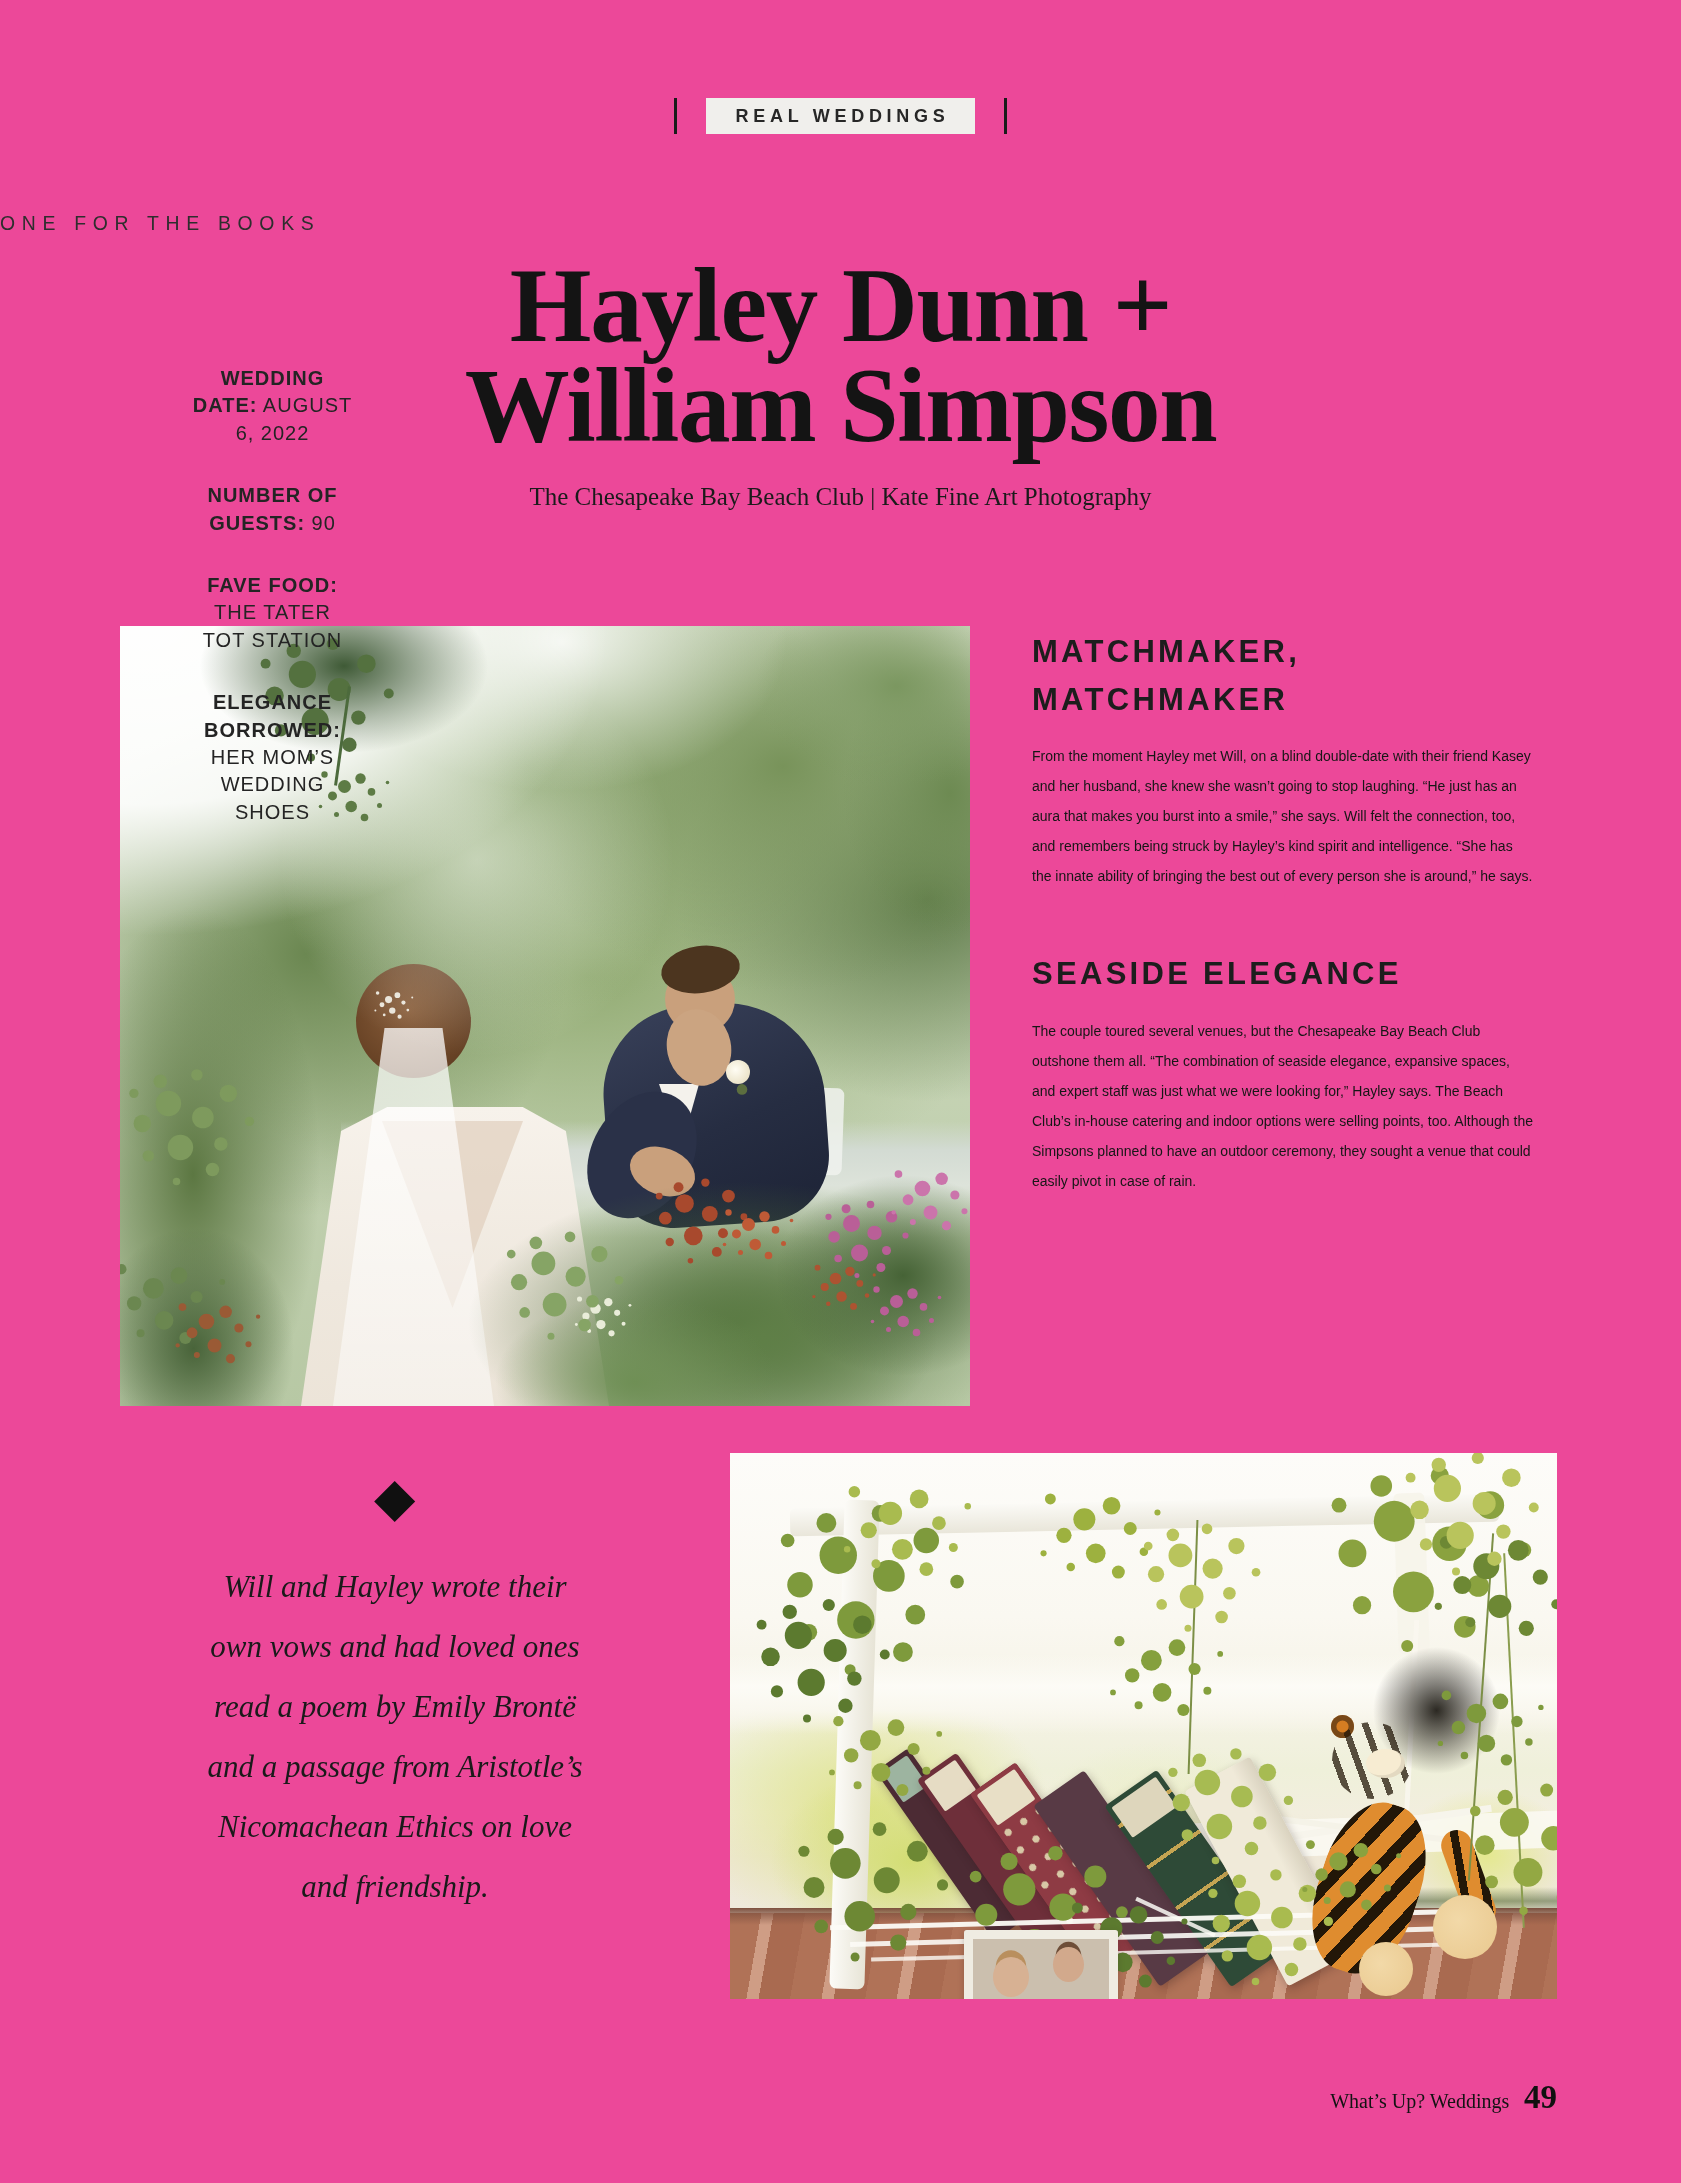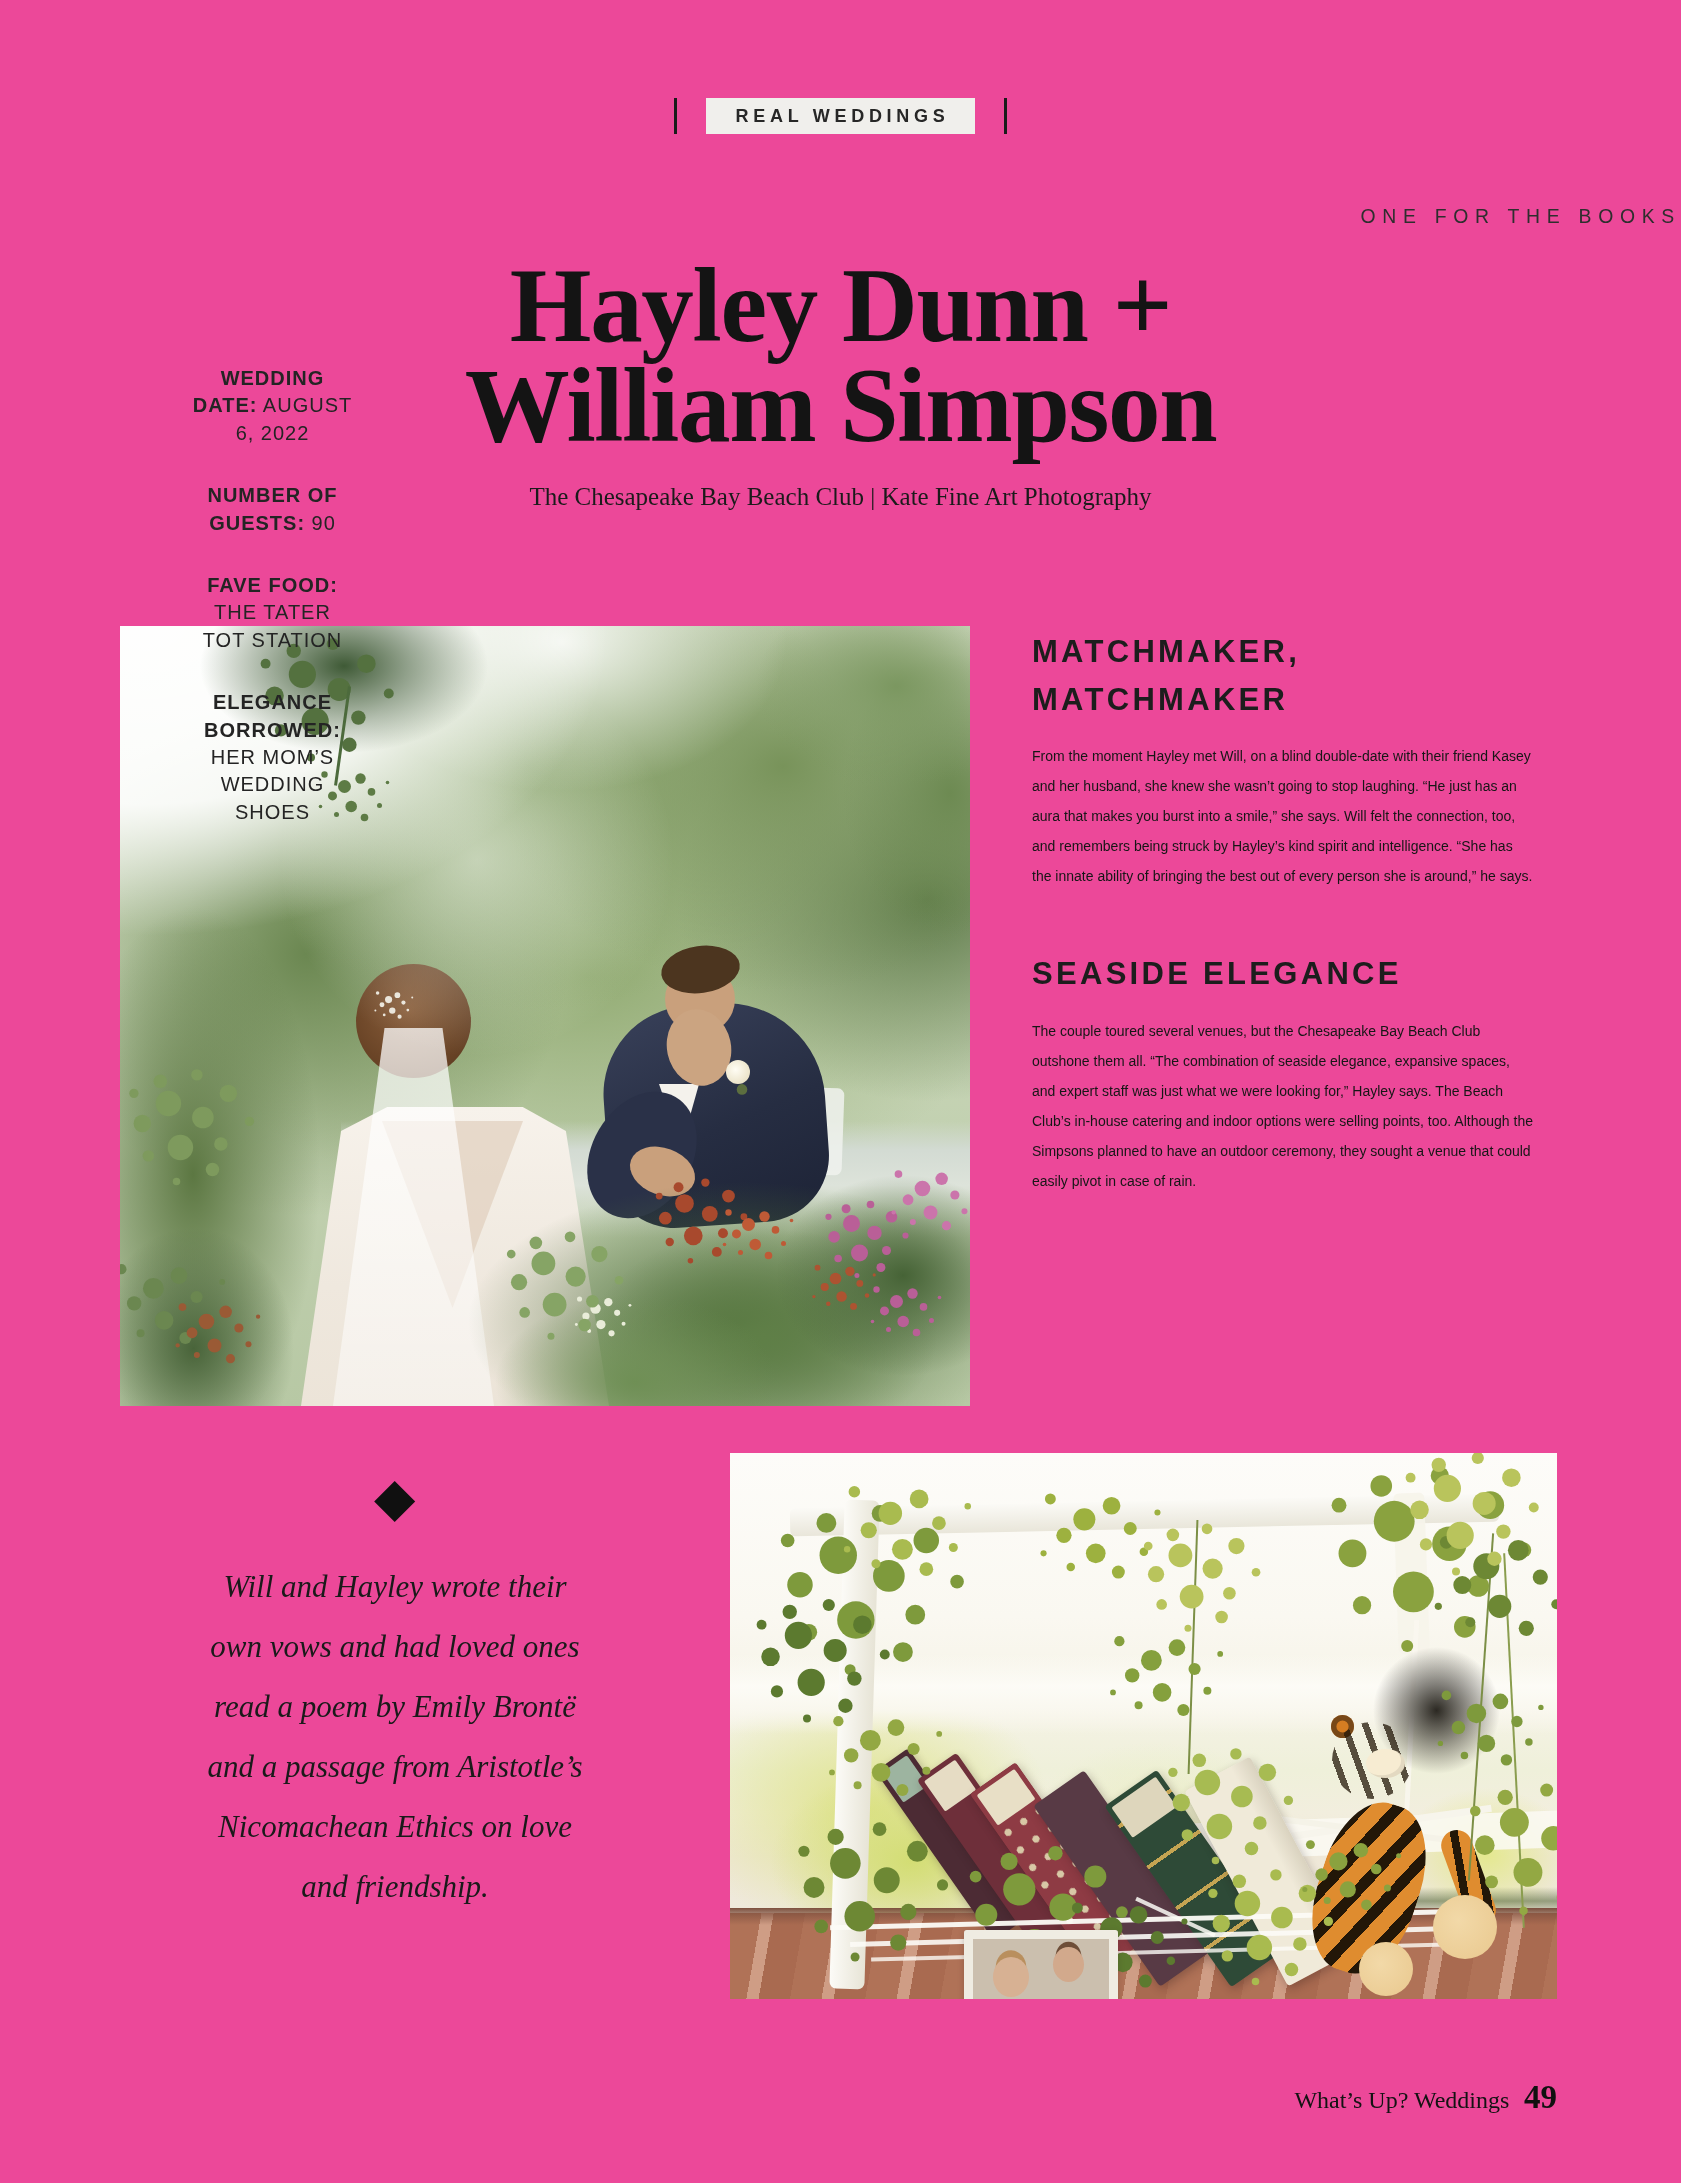--- a/index.html
+++ b/index.html
@@ -8,21 +8,21 @@
   .abs{position:absolute;}
   .blob{position:absolute;border-radius:50%;}
 
   
   .tagline{position:absolute;top:98px;left:0;width:100%;display:flex;justify-content:center;align-items:center;gap:29.4px;}
   .tagline .rule{width:2.7px;height:36px;background:#1b1b1b;}
   .tagline .tagbox{background:#f0efec;color:#272727;font-size:18px;font-weight:bold;
      letter-spacing:4.7px;padding:8px 25.4px 7.4px 29.4px;}
 
   
-  .kicker{position:absolute;top:205px;left:0;width:100%;text-align:right;
+  .kicker{position:absolute;top:212px;left:0;width:100%;text-align:left;
      font-size:19.4px;letter-spacing:6.7px;color:#2e2e2e;}
   .title{position:absolute;top:256px;left:0;width:100%;text-align:center;
      font-family:"Liberation Serif",serif;font-weight:bold;font-size:105px;line-height:100px;
      letter-spacing:-1.3px;color:#141414;margin:0;}
   .title span{display:block;}
   .subtitle{position:absolute;top:483px;left:0;width:100%;text-align:center;
      font-family:"Liberation Serif",serif;font-size:25px;color:#1b1b1b;}
 
   
   .facts{position:absolute;left:149px;top:365px;width:165px;text-align:center;
@@ -40,21 +40,21 @@
 
   
   .pullquote{position:absolute;left:201px;top:1487px;width:388px;text-align:center;}
   .diamond{display:inline-block;width:29.4px;height:29.4px;background:#101010;transform:rotate(45deg);}
   .pullquote p{margin:39px 0 0 0;font-family:"Liberation Serif",serif;font-style:italic;
      font-size:31px;line-height:60px;color:#1a1a1a;}
 
   
   .pagefoot{position:absolute;top:2079px;right:124px;display:flex;align-items:baseline;gap:14.7px;
      font-family:"Liberation Serif",serif;}
-  .pagefoot .pub{font-size:24px;color:#131313;}
+  .pagefoot .pub{font-size:20px;color:#131313;}
   .pagefoot .pn{font-size:33px;font-weight:bold;color:#111;}
 
   
   .photo{position:absolute;overflow:hidden;}
   .photo1{left:120px;top:626px;width:850px;height:780px;
     background:
       radial-gradient(415px 321px at 78% 18%, #78935a 0%, rgba(120,147,90,0) 70%),
       radial-gradient(469px 348px at 48% 18%, #84a065 0%, rgba(132,160,101,0) 70%),
       radial-gradient(375px 375px at 22% 42%, #6b8751 0%, rgba(107,135,81,0) 70%),
       radial-gradient(348px 281px at 95% 35%, #5e7a49 0%, rgba(94,122,73,0) 72%),

